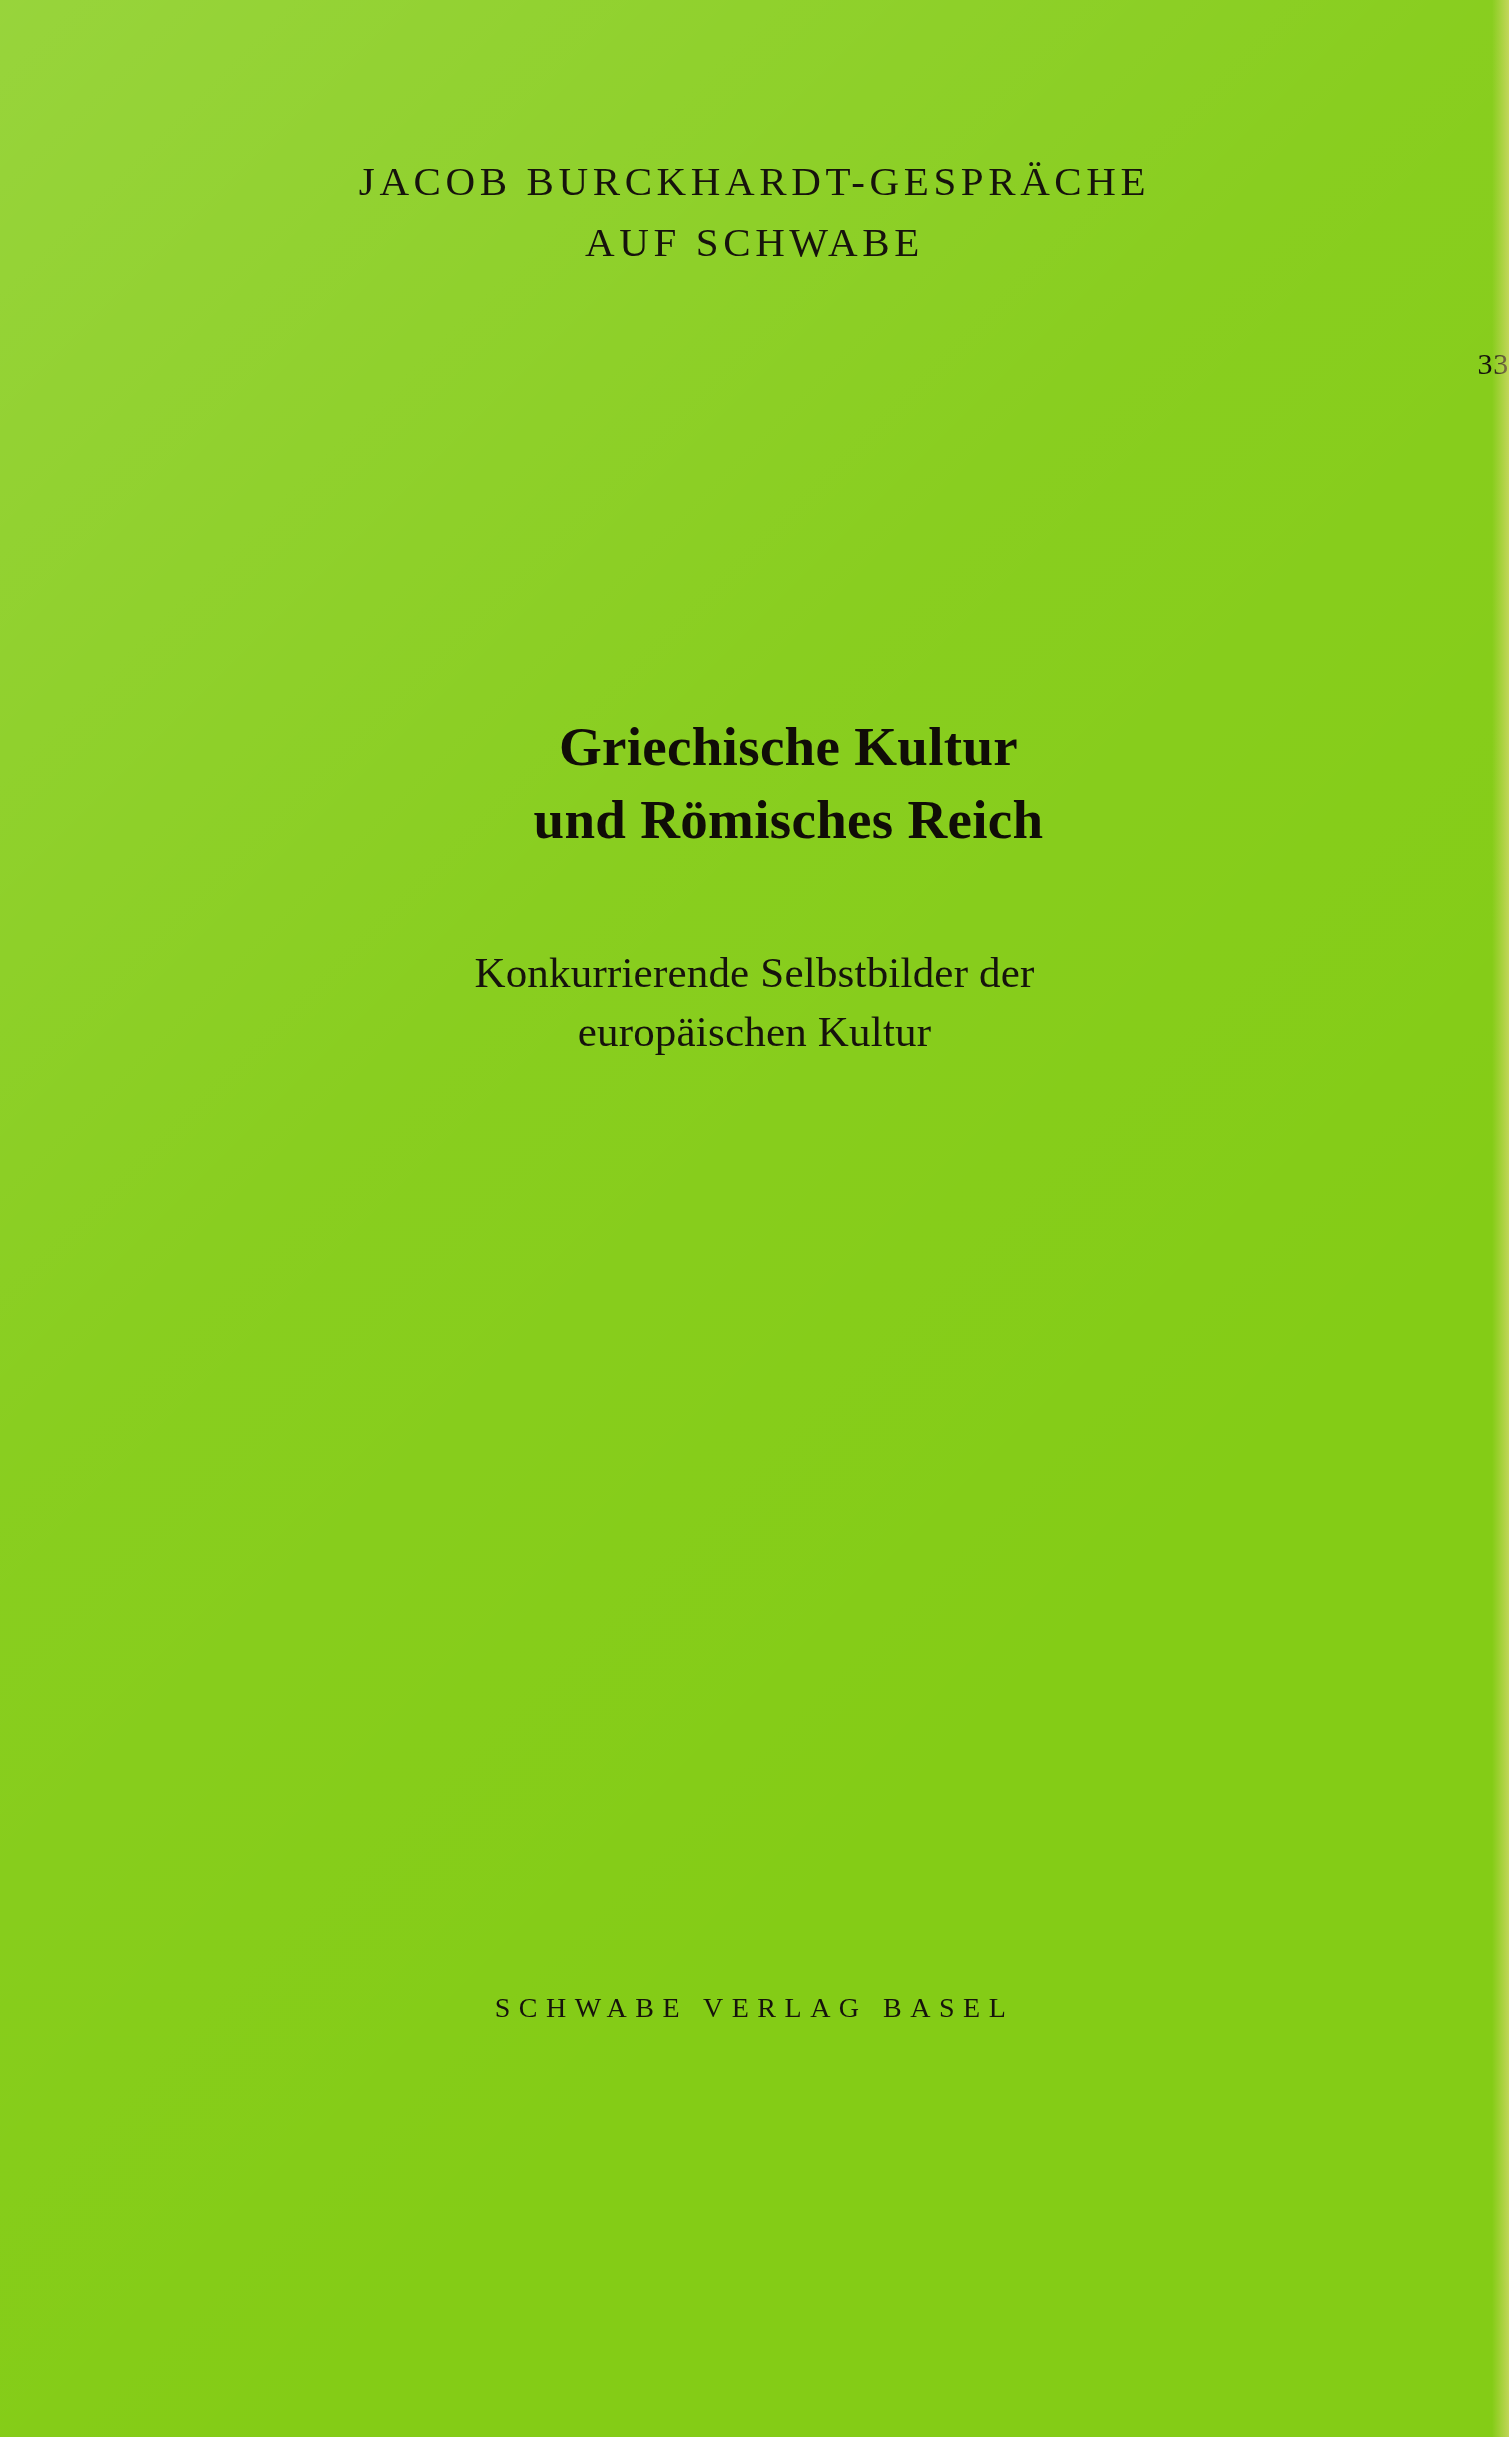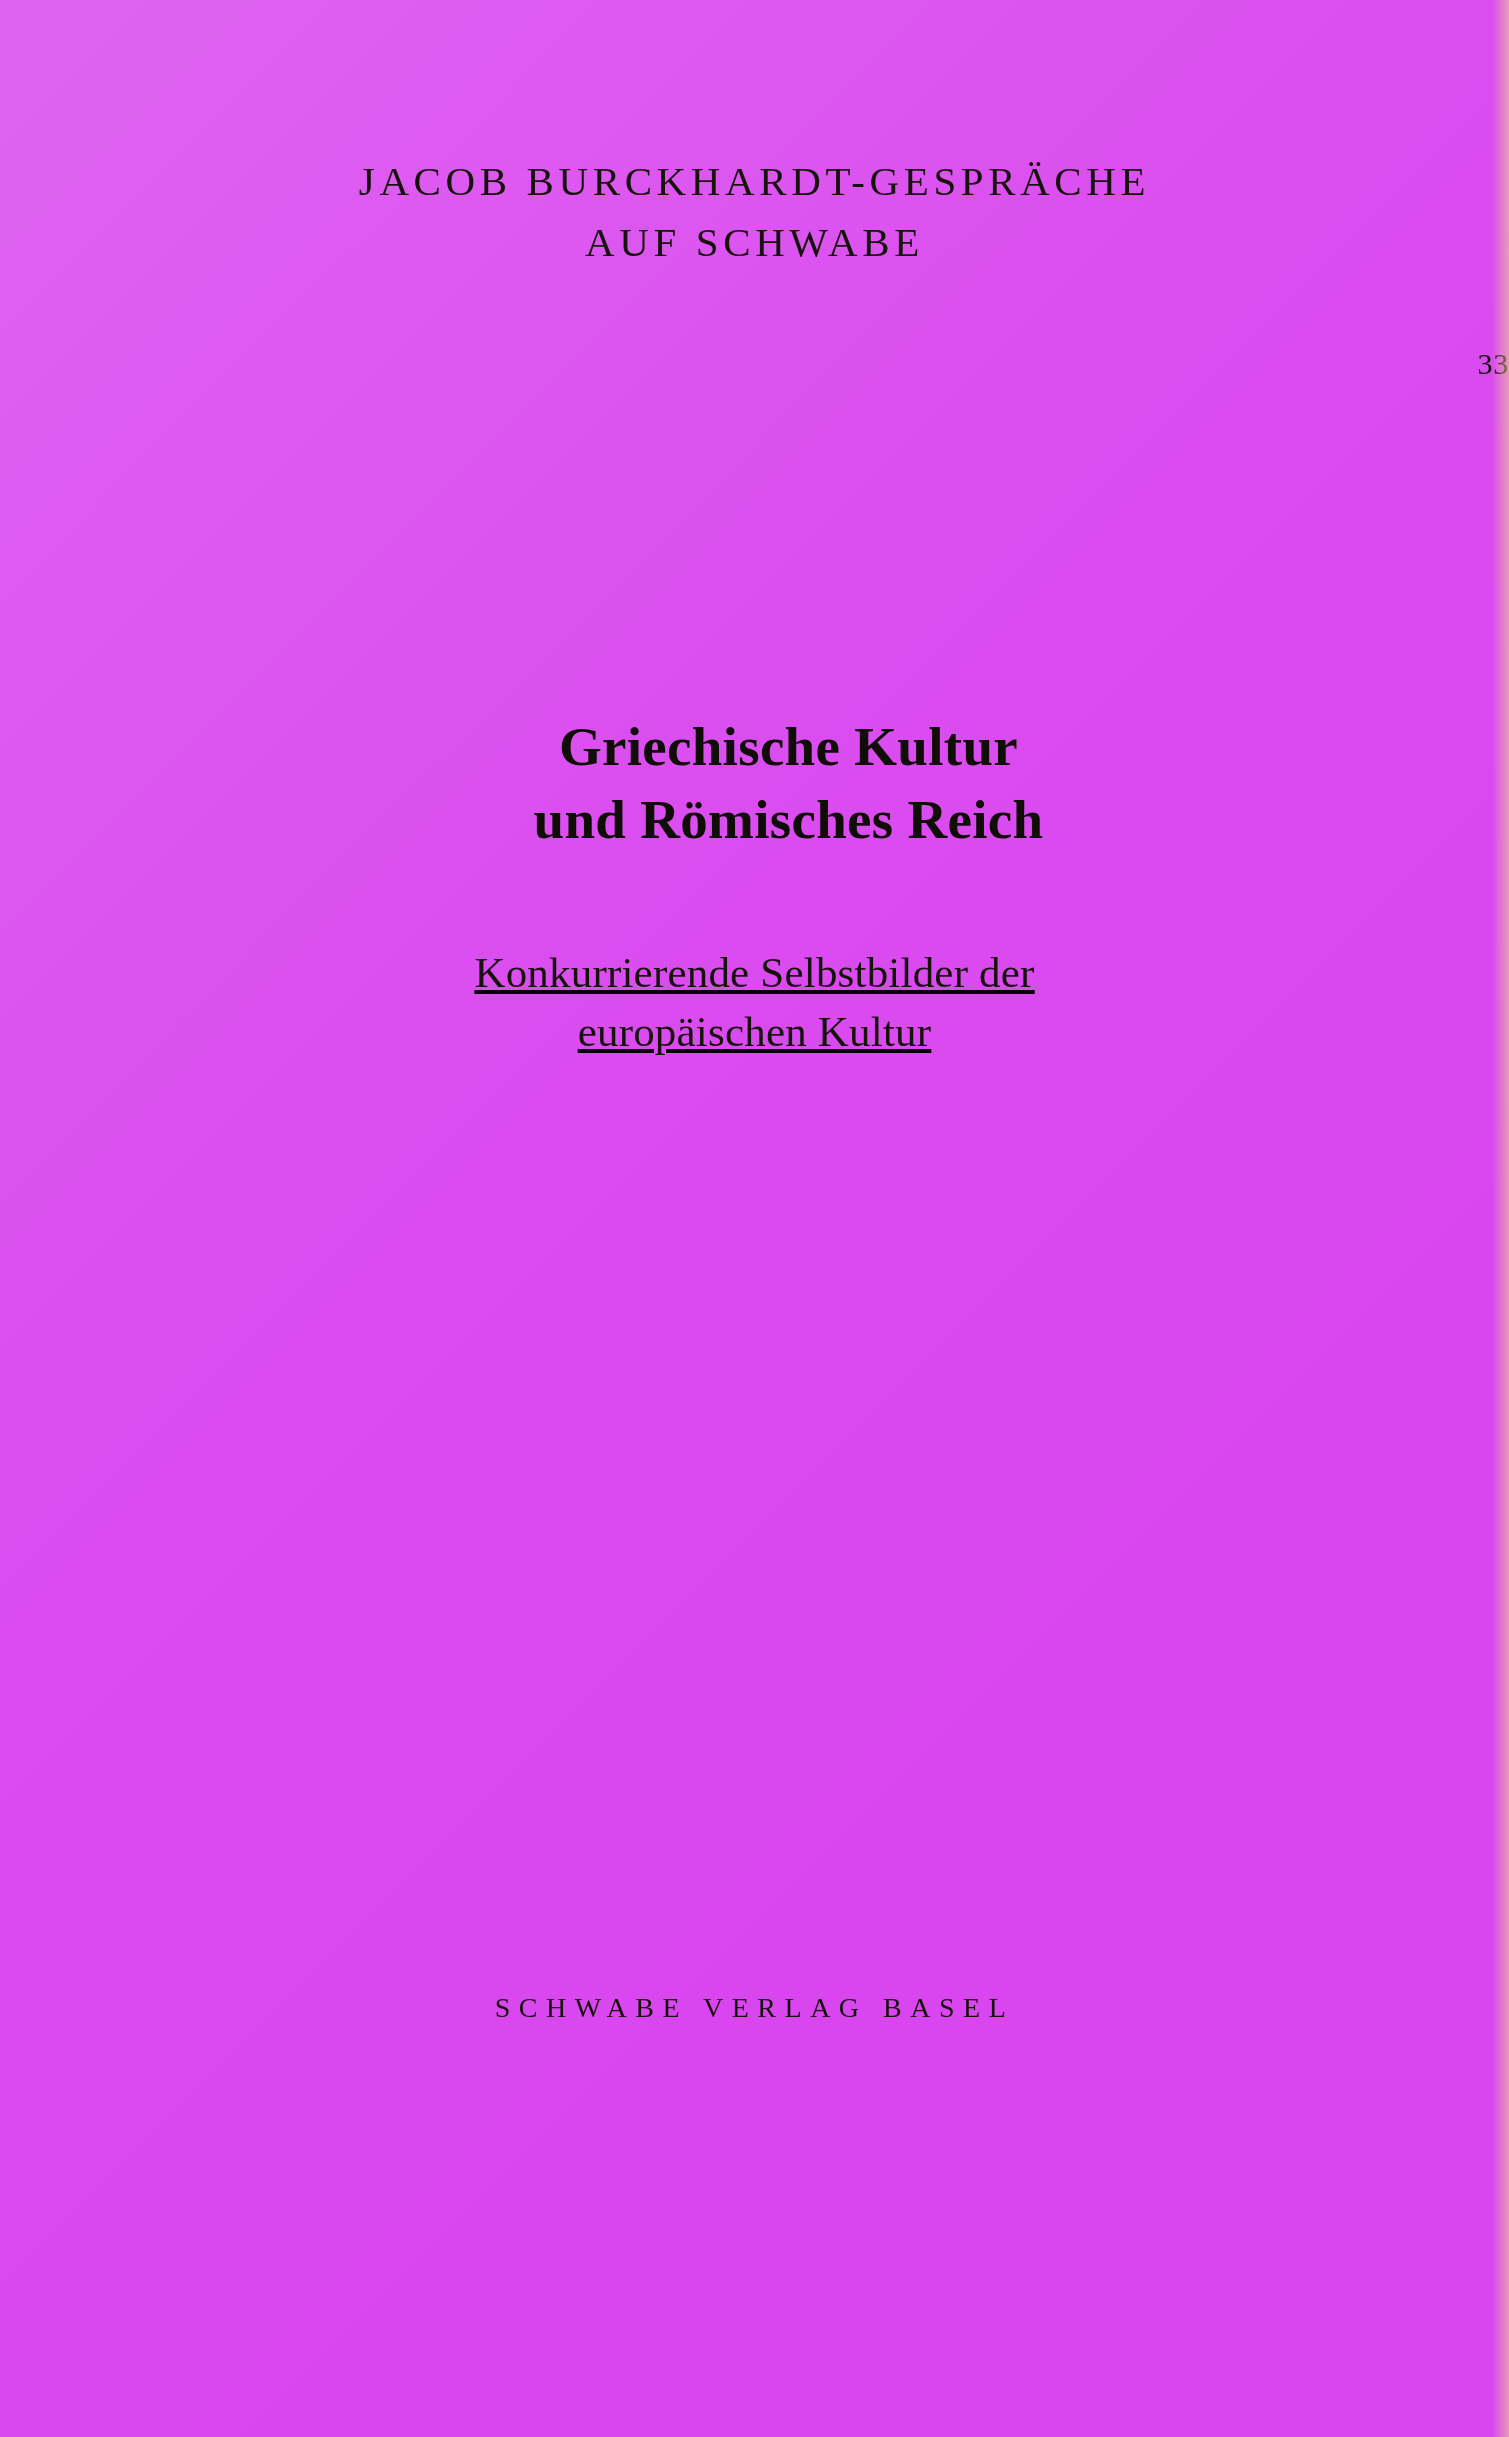--- a/index.html
+++ b/index.html
@@ -7,21 +7,21 @@
     padding: 0;
   }
   body {
     background: #ffffff;
     font-family: "Liberation Serif", serif;
   }
   .cover {
     position: relative;
     width: 1509px;
     height: 2438px;
-    background: #d946ef;
+    background: #84cc16;
     box-sizing: border-box;
     overflow: hidden;
   }
   
   .cover::before {
     content: "";
     position: absolute;
     inset: 0;
     background: linear-gradient(135deg, rgba(255,255,255,0.16) 0%, rgba(255,255,255,0.04) 38%, rgba(255,255,255,0) 70%);
     pointer-events: none;
@@ -92,21 +92,20 @@
     line-height: 1.32;
     letter-spacing: 0.3px;
   }
 
   .subtitle-block {
     position: absolute;
     top: 944px;
     left: 0;
     width: 100%;
     text-align: center;
-    text-decoration: underline;
   }
   .subtitle-line {
     font-size: 43px;
     color: #16130c;
     line-height: 1.37;
     letter-spacing: 0.2px;
   }
 
   .publisher {
     position: absolute;

